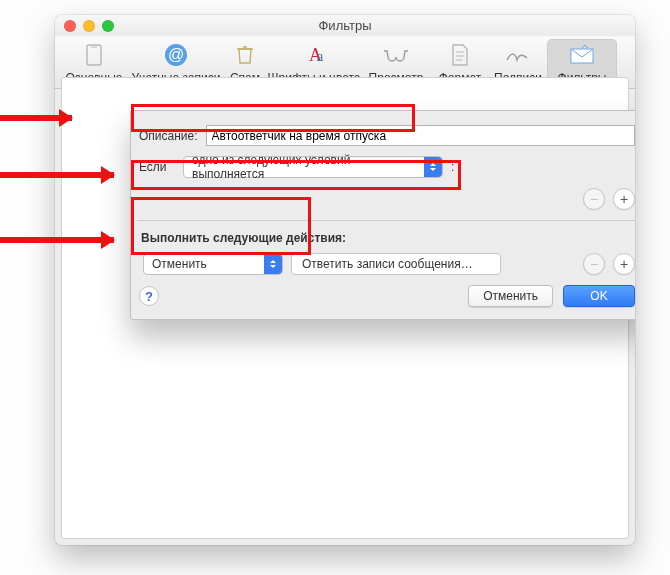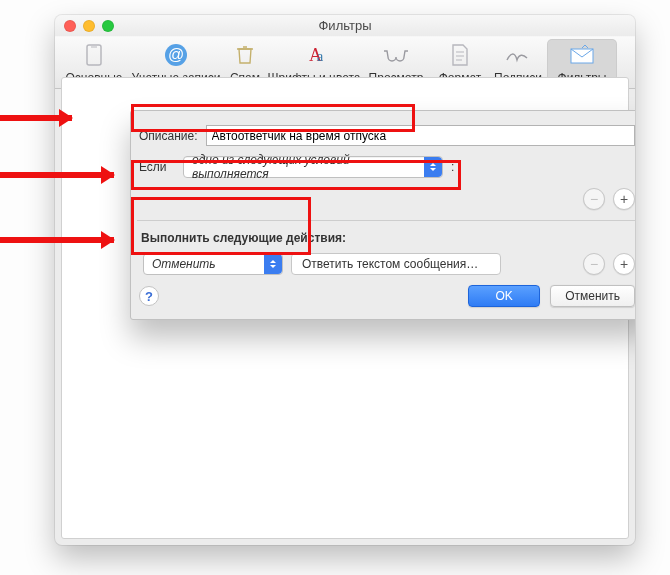--- a/index.html
+++ b/index.html
@@ -79,21 +79,20 @@
   .label { font-size:12px; color:#333; }
   .input {
     flex:1; height:21px; padding:1px 5px; font-size:12px;
     background:#fff; border:1px solid #b3b3b3; border-radius:0;
   }
   .popup {
     display:flex; align-items:center; justify-content:space-between;
     height:22px; background:#fff; border:1px solid #c0c0c0; border-radius:4px;
     padding:0 0 0 8px; font-size:12px; color:#333;
     box-shadow: 0 .5px 0 rgba(0,0,0,.1) inset;
-    font-style: italic;
   }
   .popup .arrows {
     width:18px; height:100%; background:#3b7df0; border-radius:0 4px 4px 0;
     display:flex; flex-direction:column; align-items:center; justify-content:center;
   }
   .popup .arrows::before,.popup .arrows::after{
     content:""; width:0;height:0; border-left:3px solid transparent; border-right:3px solid transparent;
   }
   .popup .arrows::before{ border-bottom:3px solid #fff; margin-bottom:2px;}
   .popup .arrows::after { border-top:3px solid #fff;}
@@ -258,36 +257,36 @@
     <div class="hr"></div>
 
     <div class="section-label">Выполнить следующие действия:</div>
 
     <div class="row" style="padding-left:4px">
       <div class="popup" style="flex:0 0 140px">
         <span>Отменить</span>
         <span class="arrows"></span>
       </div>
       <div class="button-select">
-        <span>Ответить текстом сообщения…</span>
+        <span>Ответить записи сообщения…</span>
       </div>
       <div style="flex:1"></div>
       <div class="round-btn disabled">−</div>
       <div class="round-btn">+</div>
     </div>
 
     <div class="footer">
       <div class="help">?</div>
       <div class="btns">
+        <div class="push-btn">
+          <span>Отменить</span>
+        </div>
         <div class="push-btn primary">
           <span>OK</span>
         </div>
-        <div class="push-btn">
-          <span>Отменить</span>
-        </div>
       </div>
     </div>
   </div>
 </div>
 
 <div class="hl" style="top:104px; left:131px; width:284px; height:28px;"></div>
 <div class="hl" style="top:160px; left:131px; width:330px; height:30px;"></div>
 <div class="hl" style="top:197px; left:131px; width:180px; height:58px;"></div>
 
 <div class="arrow" style="top:115px; left:0; width:72px;"></div>

